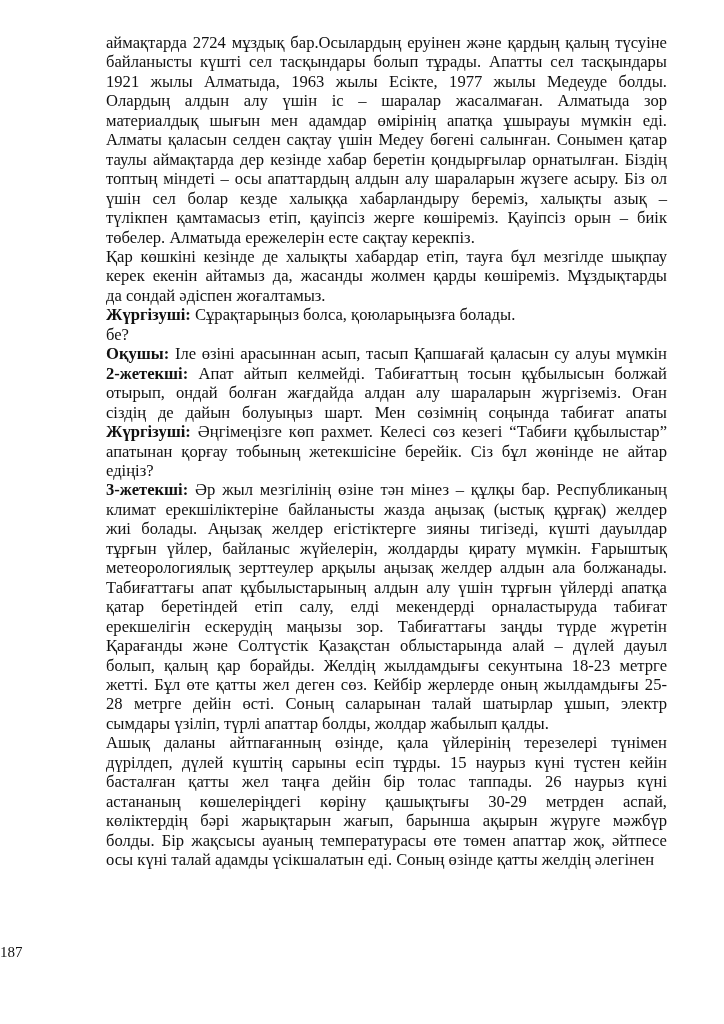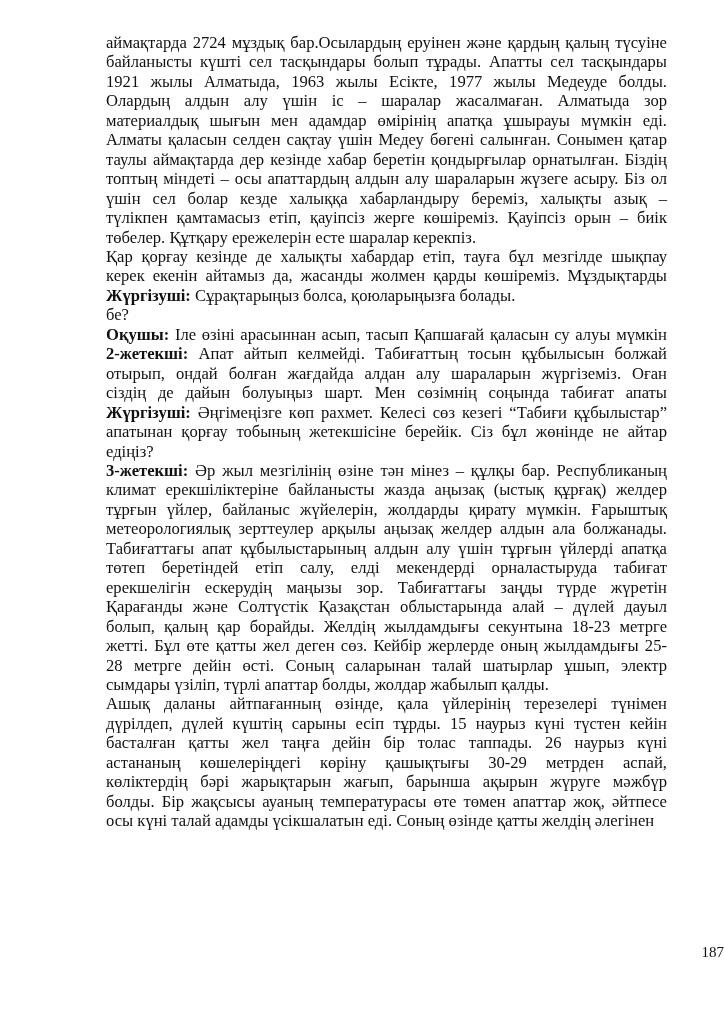--- a/index.html
+++ b/index.html
@@ -8,44 +8,45 @@
     position: absolute; left: 106px; top: 33px; width: 561px;
     font-family: "Liberation Serif", serif; font-size: 16.6px; line-height: 19.45px;
     color: #111111; text-align: justify;
   }
   .para { margin: 0; }
   .line { display: block; white-space: nowrap; text-align-last: justify; text-align: justify; }
   .line.last { text-align-last: left; }
   .speaker { font-weight: bold; }
   .note { font-style: italic; }
   .page-number {
-    position: absolute; top: 944px; left: 0; width: 724px; text-align: right;
+    position: absolute; top: 944px; left: 0; width: 724px; text-align: left;
     font-family: "Liberation Serif", serif; font-size: 15px; color: #111111;
   }
 </style>
 </head>
 <body>
 
 <div class="page" id="page-body">
     <div class="para">
       <span class="line"><span>аймақтарда 2724 мұздық бар.Осылардың еруінен және қардың қалың түсуіне</span></span>
       <span class="line"><span>байланысты күшті сел тасқындары болып тұрады. Апатты сел тасқындары</span></span>
       <span class="line"><span>1921 жылы Алматыда, 1963 жылы Есікте, 1977 жылы Медеуде болды.</span></span>
       <span class="line"><span>Олардың алдын алу үшін іс – шаралар жасалмаған. Алматыда зор</span></span>
       <span class="line"><span>материалдық шығын мен адамдар өмірінің апатқа ұшырауы мүмкін еді.</span></span>
       <span class="line"><span>Алматы қаласын селден сақтау үшін Медеу бөгені салынған. Сонымен қатар</span></span>
       <span class="line"><span>таулы аймақтарда дер кезінде хабар беретін қондырғылар орнатылған. Біздің</span></span>
       <span class="line"><span>топтың міндеті – осы апаттардың алдын алу шараларын жүзеге асыру. Біз ол</span></span>
       <span class="line"><span>үшін сел болар кезде халыққа хабарландыру береміз, халықты азық –</span></span>
       <span class="line"><span>түлікпен қамтамасыз етіп, қауіпсіз жерге көшіреміз. Қауіпсіз орын – биік</span></span>
-      <span class="line last"><span>төбелер. Құтқару ережелерін есте шаралар керекпіз.</span></span>
+      <span class="line last"><span>төбелер. Алматыда ережелерін есте сақтау керекпіз.</span></span>
     </div>
     <div class="para">
-      <span class="line"><span>Қар қорғау кезінде де халықты хабардар етіп, тауға бұл мезгілде шықпау</span></span>
+      <span class="line"><span>Қар көшкіні кезінде де халықты хабардар етіп, тауға бұл мезгілде шықпау</span></span>
       <span class="line"><span>керек екенін айтамыз да, жасанды жолмен қарды көшіреміз. Мұздықтарды</span></span>
+      <span class="line last"><span>да сондай әдіспен жоғалтамыз.</span></span>
     </div>
     <div class="para">
       <span class="line last"><span class="speaker">Жүргізуші:</span><span> Сұрақтарыңыз болса, қоюларыңызға болады.</span></span>
     </div>
     <div class="para">
       <span class="line last"><span>бе?</span></span>
       <span class="line"><span class="speaker">Оқушы:</span><span> Іле өзіні арасыннан асып, тасып Қапшағай қаласын су алуы мүмкін</span></span>
     </div>
     <div class="para">
       <span class="line"><span class="speaker">2-жетекші:</span><span> Апат айтып келмейді. Табиғаттың тосын құбылысын болжай</span></span>
@@ -53,24 +54,25 @@
       <span class="line"><span>сіздің де дайын болуыңыз шарт. Мен сөзімнің соңында табиғат апаты</span></span>
     </div>
     <div class="para">
       <span class="line"><span class="speaker">Жүргізуші:</span><span> Әңгімеңізге көп рахмет. Келесі сөз кезегі “Табиғи құбылыстар”</span></span>
       <span class="line"><span>апатынан қорғау тобының жетекшісіне берейік. Сіз бұл жөнінде не айтар</span></span>
       <span class="line last"><span>едіңіз?</span></span>
     </div>
     <div class="para">
       <span class="line"><span class="speaker">3-жетекші:</span><span> Әр жыл мезгілінің өзіне тән мінез – құлқы бар. Республиканың</span></span>
       <span class="line"><span>климат ерекшіліктеріне байланысты жазда аңызақ (ыстық құрғақ) желдер</span></span>
+      <span class="line"><span>жиі болады. Аңызақ желдер егістіктерге зияны тигізеді, күшті дауылдар</span></span>
       <span class="line"><span>тұрғын үйлер, байланыс жүйелерін, жолдарды қирату мүмкін. Ғарыштық</span></span>
       <span class="line"><span>метеорологиялық зерттеулер арқылы аңызақ желдер алдын ала болжанады.</span></span>
       <span class="line"><span>Табиғаттағы апат құбылыстарының алдын алу үшін тұрғын үйлерді апатқа</span></span>
-      <span class="line"><span>төтеп беретіндей етіп салу, елді мекендерді орналастыруда табиғат</span></span>
+      <span class="line"><span>қатар беретіндей етіп салу, елді мекендерді орналастыруда табиғат</span></span>
       <span class="line"><span>ерекшелігін ескерудің маңызы зор. Табиғаттағы заңды түрде жүретін</span></span>
     </div>
     <div class="para">
       <span class="line"><span>Қарағанды және Солтүстік Қазақстан облыстарында алай – дүлей дауыл</span></span>
       <span class="line"><span>болып, қалың қар борайды. Желдің жылдамдығы секунтына 18-23 метрге</span></span>
       <span class="line"><span>жетті. Бұл өте қатты жел деген сөз. Кейбір жерлерде оның жылдамдығы 25-</span></span>
       <span class="line"><span>28 метрге дейін өсті. Соның саларынан талай шатырлар ұшып, электр</span></span>
       <span class="line last"><span>сымдары үзіліп, түрлі апаттар болды, жолдар жабылып қалды.</span></span>
     </div>
     <div class="para">

